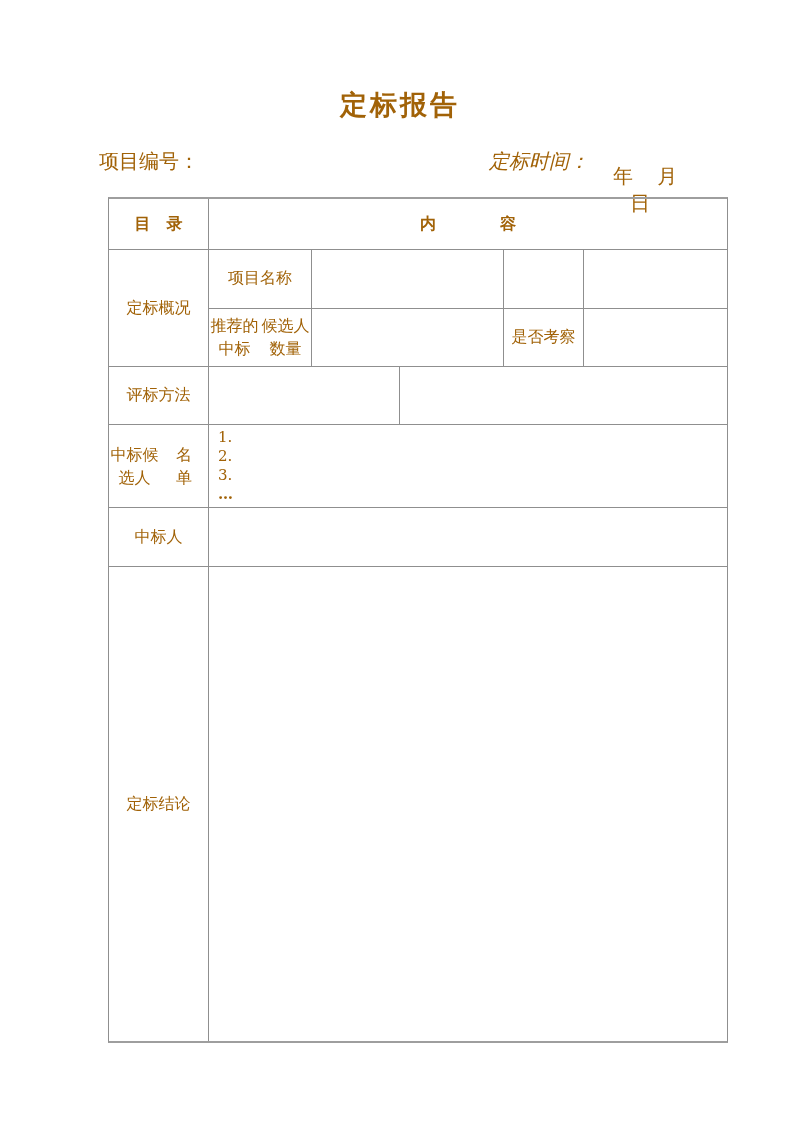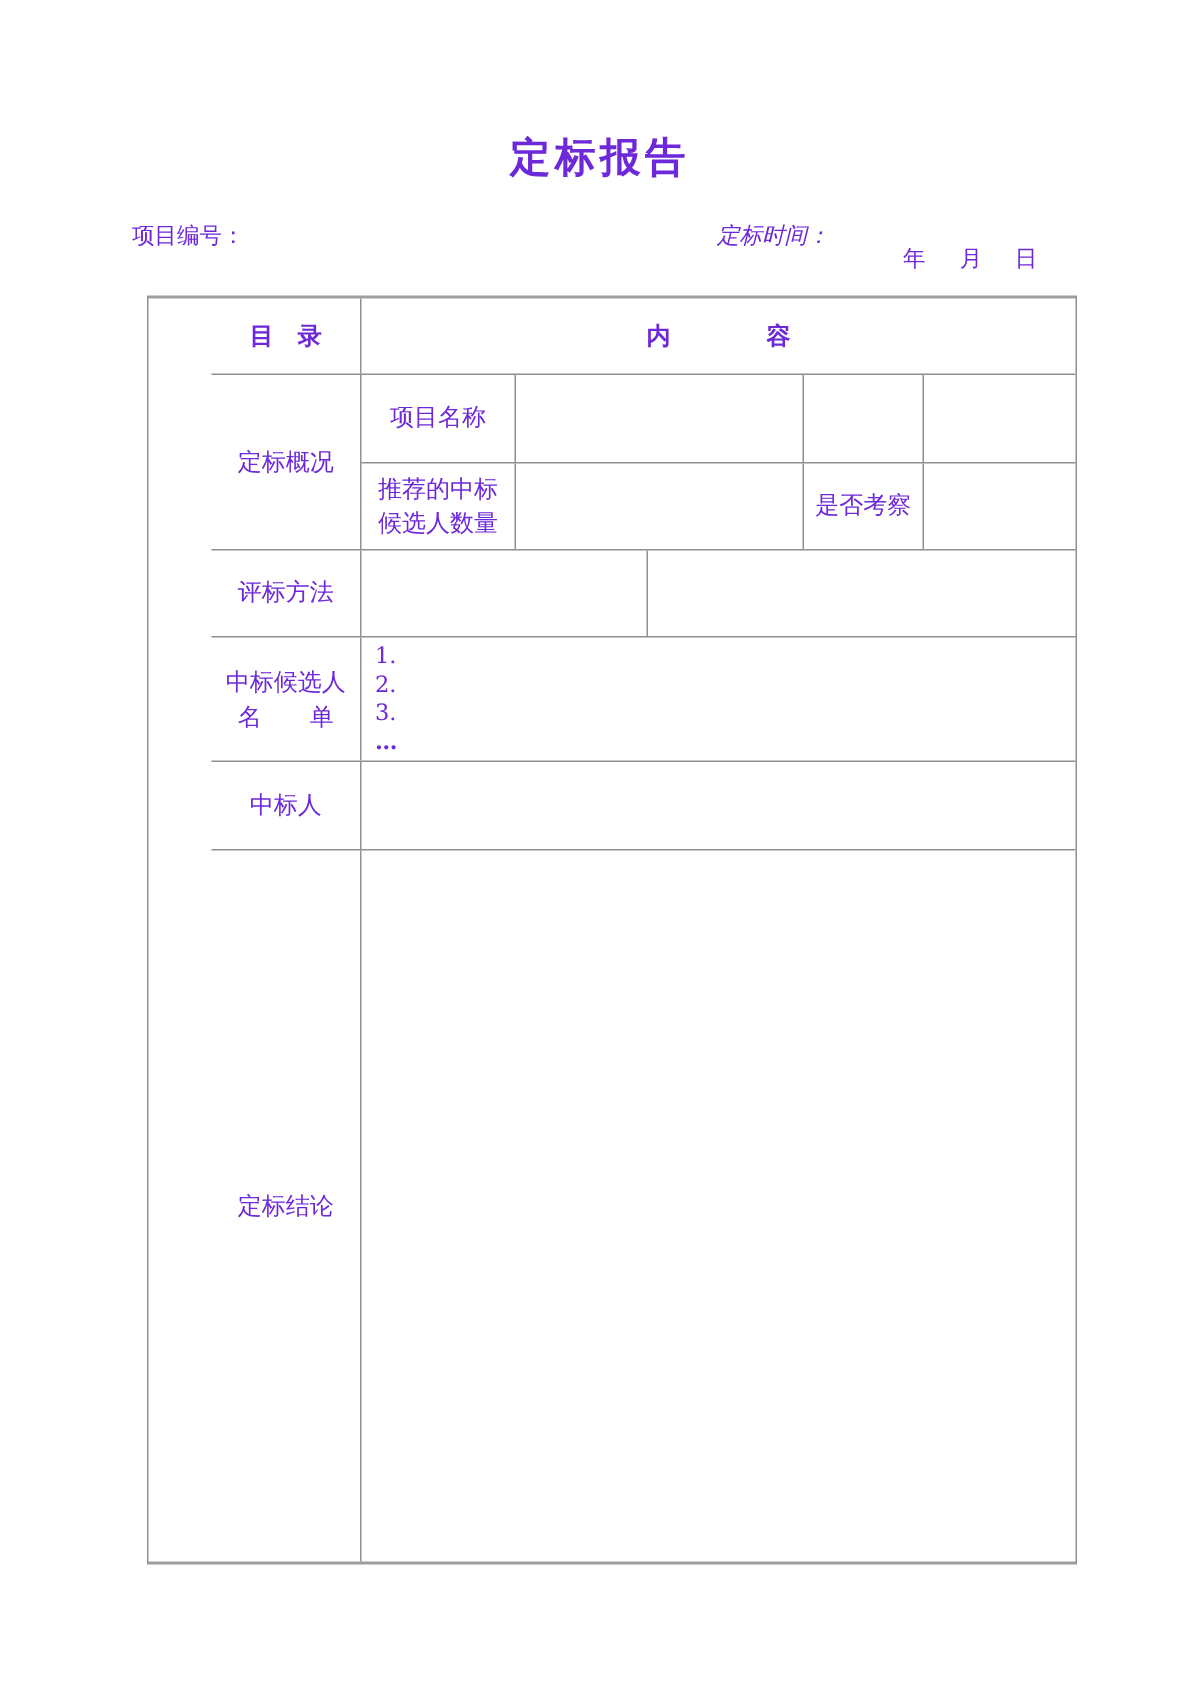--- a/index.html
+++ b/index.html
@@ -4,54 +4,53 @@
 <style>
   * { margin: 0; padding: 0; box-sizing: border-box; }
   html, body { background: #ffffff; }
   .page {
     position: relative;
     width: 800px;
     height: 1132px;
     margin: 0 auto;
     background: #ffffff;
     font-family: "DejaVu Serif", "Liberation Serif", serif;
-    color: #6d28d9;
+    color: #a16207;
   }
   .doc-title {
     position: absolute;
     top: 87px; left: 0; right: 0;
     text-align: center;
     font-size: 27px;
     font-weight: bold;
     letter-spacing: 3px;
   }
   .meta-row {
     position: absolute;
-    top: 148px; left: 78px; width: 620px;
+    top: 148px; left: 89px; width: 620px;
     height: 22px;
-    font-size: 15px;
+    font-size: 20px;
   }
   .meta-project { position: absolute; left: 10px; top: 0; }
   .meta-time    { position: absolute; left: 400px; top: 0; font-style: italic; }
   .meta-date    { position: absolute; left: 524px; top: 0; margin-top: 15px; }
   .meta-date span { display: inline-block; }
   .meta-month { margin-left: 18px; }
   .meta-day   { margin-left: 17px; }
 
   .form-table {
     position: absolute;
-    left: 98px; top: 197px;
+    left: 108px; top: 197px;
     width: 620px; height: 846px;
     border: 1px solid #8f8f8f;
     border-top: 2px solid #9e9e9e;
     border-bottom: 2px solid #9e9e9e;
     display: flex;
     flex-direction: column;
     font-size: 16px;
-    padding-left: 42px;
   }
   .t-row { display: flex; flex-direction: row; border-bottom: 1px solid #8f8f8f; }
   .t-row:last-child { border-bottom: none; }
   .cell {
     display: flex;
     align-items: center;
     justify-content: center;
     text-align: center;
     border-right: 1px solid #8f8f8f;
     overflow: hidden;
@@ -73,21 +72,21 @@
   .overview-right { flex: 1; display: flex; flex-direction: column; }
   .ov-subrow { display: flex; flex-direction: row; flex: 1; border-bottom: 1px solid #8f8f8f; }
   .ov-subrow:last-child { border-bottom: none; }
   .w103 { width: 103px; flex: none; }
   .w192 { width: 192px; flex: none; }
   .w80  { width: 80px;  flex: none; }
   .w191 { width: 191px; flex: none; }
   .w104 { width: 104px; flex: none; }
 
   .two-line { line-height: 1.45; }
-  .stacked { display: flex; flex-direction: column; align-items: center; line-height: 1.45; }
+  .stacked { display: flex; flex-direction: row; align-items: center; line-height: 1.45; }
 
   .list-cell { flex-direction: column; align-items: flex-start; justify-content: center; padding-left: 9px; }
   .list-line { display: block; line-height: 19px; font-size: 15px; }
   .list-line.dots { font-weight: bold; letter-spacing: 1px; }
 </style>
 </head>
 <body>
 
 <div class="page">
 

